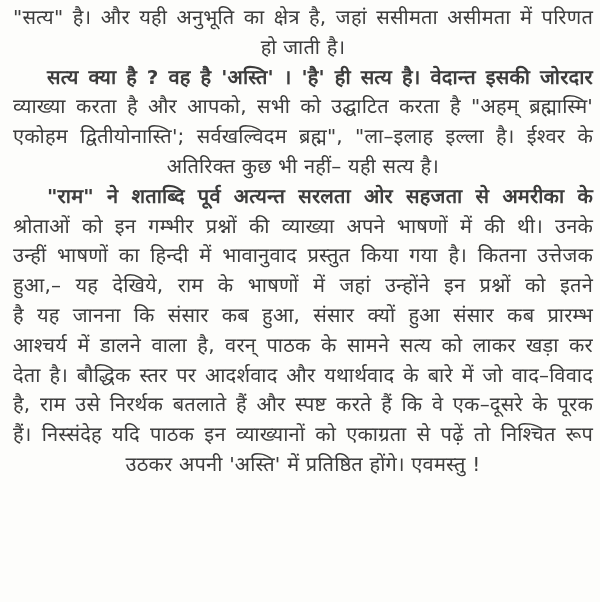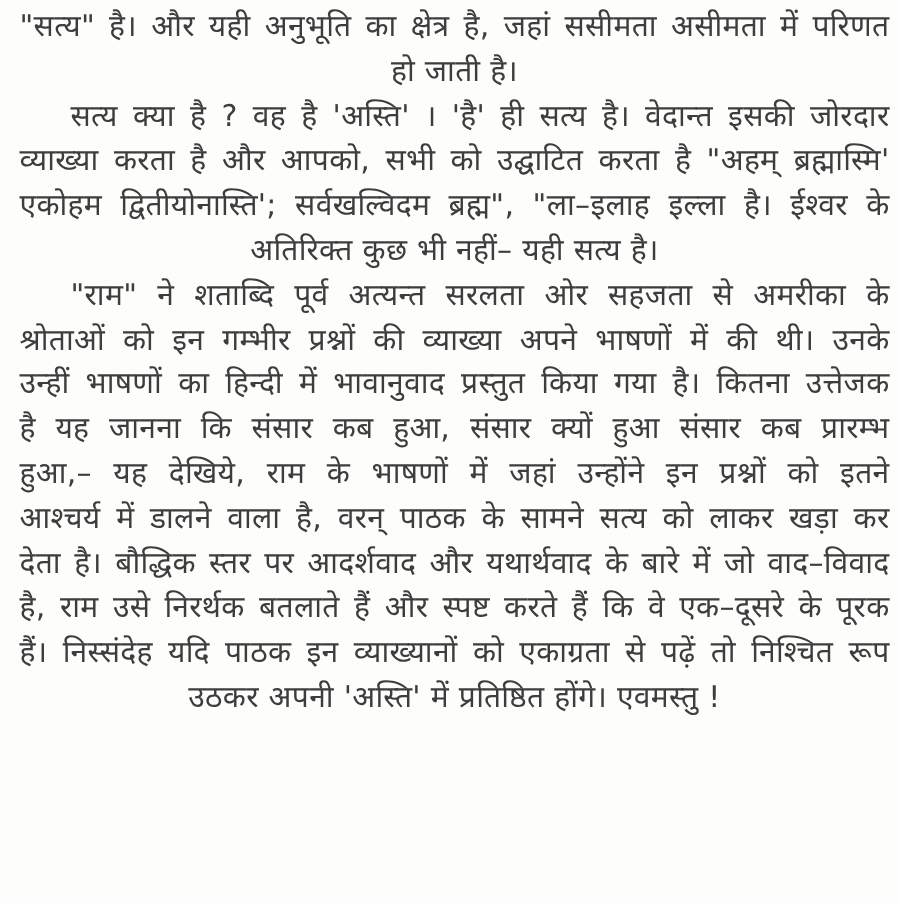--- a/index.html
+++ b/index.html
@@ -23,37 +23,38 @@
     white-space: normal;
     text-align: center;
     letter-spacing: 0.2px;
   }
   .line.just {
     text-align: justify;
     text-align-last: justify;
   }
   .line.indent {
     text-indent: 34px;
+    font-weight: bold;
   }
 </style>
 </head>
 <body>
 
 <div class="page" style="background: rgb(253, 253, 251); color: rgb(61, 61, 61);">
   <div class="text-block">
       <div class="line just">"सत्य" है। और यही अनुभूति का क्षेत्र है, जहां ससीमता असीमता में परिणत</div>
       <div class="line">हो जाती है।</div>
       <div class="line just indent">सत्य क्या है ? वह है 'अस्ति' । 'है' ही सत्य है। वेदान्त इसकी जोरदार</div>
       <div class="line just">व्याख्या करता है और आपको, सभी को उद्घाटित करता है "अहम् ब्रह्मास्मि'</div>
       <div class="line just">एकोहम द्वितीयोनास्ति'; सर्वखल्विदम ब्रह्म", "ला–इलाह इल्ला है। ईश्वर के</div>
       <div class="line">अतिरिक्त कुछ भी नहीं– यही सत्य है।</div>
       <div class="line just indent">"राम" ने शताब्दि पूर्व अत्यन्त सरलता ओर सहजता से अमरीका के</div>
       <div class="line just">श्रोताओं को इन गम्भीर प्रश्नों की व्याख्या अपने भाषणों में की थी। उनके</div>
       <div class="line just">उन्हीं भाषणों का हिन्दी में भावानुवाद प्रस्तुत किया गया है। कितना उत्तेजक</div>
+      <div class="line just">हुआ,– यह देखिये, राम के भाषणों में जहां उन्होंने इन प्रश्नों को इतने</div>
       <div class="line just">है यह जानना कि संसार कब हुआ, संसार क्यों हुआ संसार कब प्रारम्भ</div>
-      <div class="line just">हुआ,– यह देखिये, राम के भाषणों में जहां उन्होंने इन प्रश्नों को इतने</div>
       <div class="line just">आश्चर्य में डालने वाला है, वरन् पाठक के सामने सत्य को लाकर खड़ा कर</div>
       <div class="line just">देता है। बौद्धिक स्तर पर आदर्शवाद और यथार्थवाद के बारे में जो वाद–विवाद</div>
       <div class="line just">है, राम उसे निरर्थक बतलाते हैं और स्पष्ट करते हैं कि वे एक–दूसरे के पूरक</div>
       <div class="line just">हैं। निस्संदेह यदि पाठक इन व्याख्यानों को एकाग्रता से पढ़ें तो निश्चित रूप</div>
       <div class="line">उठकर अपनी 'अस्ति' में प्रतिष्ठित होंगे। एवमस्तु !</div>
     </div>
 </div>
 
 </body></html>

